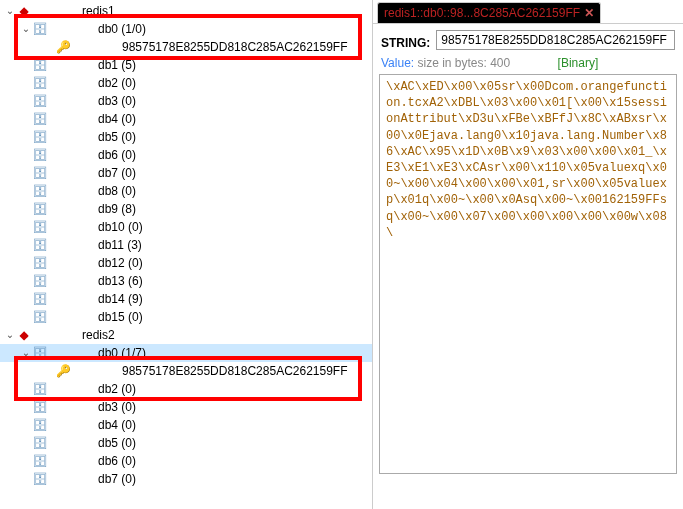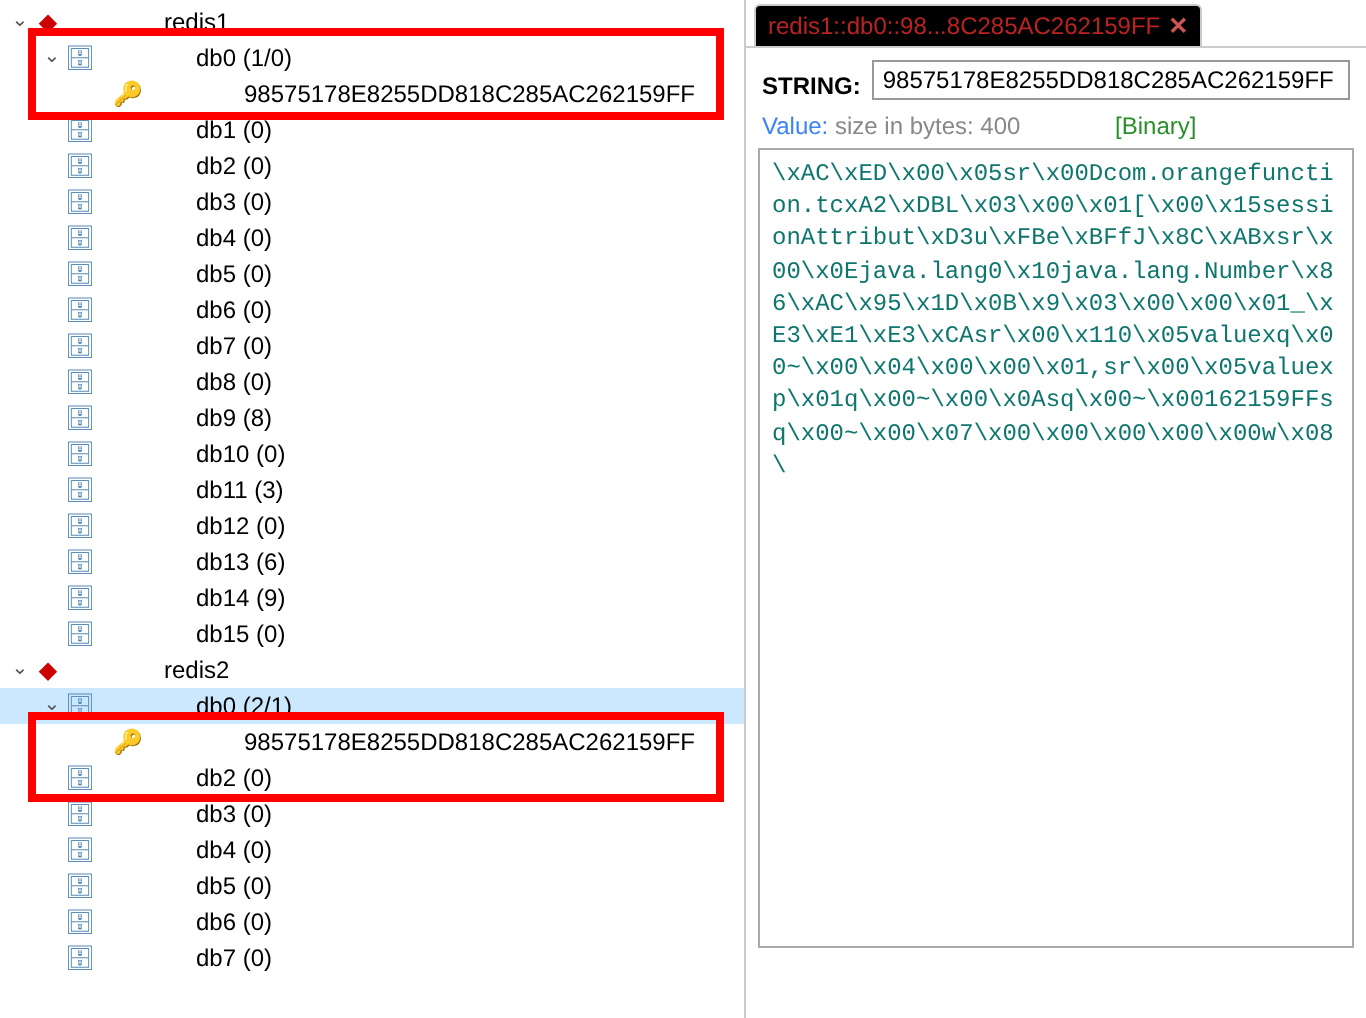--- a/index.html
+++ b/index.html
@@ -26,21 +26,21 @@
   
   .tab-strip { display: flex; border-bottom: 1px solid #ccc; height: 24px; align-items: flex-end; padding-left: 4px; }
   .tab { border: 1px solid #ccc; border-bottom: none; border-top-left-radius: 3px; border-top-right-radius: 3px; background: #000000; padding: 3px 6px; display: flex; align-items: center; gap: 4px; color: #b22; cursor: pointer; }
   .tab .close { color: #c55; font-weight: bold; }
   .form-line { padding: 6px 8px; display: flex; align-items: flex-end; gap: 6px; }
   .form-line .lab { font-weight: bold; }
   .form-line input { flex: 1; border: 1px solid #999; padding: 2px 4px; font-family: Arial; font-size: 12px; }
   .value-line { padding: 0 8px 4px 8px; color: #888; }
   .value-line .vlab { color: #3b82f6; }
   .value-line .bin { color: #2a8f2a; padding-left: 44px; }
-  .hexbox { margin: 0 6px 6px 6px; border: 1px solid #aaa; height: 400px; padding: 4px 6px; font-family: Consolas, "Courier New", monospace; font-size: 12px; color: #0f766e; line-height: 1.35; white-space: pre-wrap; word-break: break-all; overflow: hidden; background: #fff; }
+  .hexbox { margin: 0 6px 6px 6px; border: 1px solid #aaa; height: 400px; padding: 4px 6px; font-family: Consolas, "Courier New", monospace; font-size: 12px; color: #a16207; line-height: 1.35; white-space: pre-wrap; word-break: break-all; overflow: hidden; background: #fff; }
 </style>
 </head>
 <body>
 
 <div class="split">
 
   <div class="tree-pane" id="tree">
       <div class="tree-row indent-0">
         <span class="twisty">⌄</span>
         <span class="icon srv-ico">◆</span>
@@ -52,21 +52,21 @@
         <span class="lbl">db0  (1/0)</span>
       </div>
       <div class="tree-row indent-2">
         <span class="twisty"></span>
         <span class="icon key-ico">🔑</span>
         <span class="lbl">98575178E8255DD818C285AC262159FF</span>
       </div>
       <div class="tree-row indent-1">
         <span class="twisty"></span>
         <span class="icon db-ico">🗄</span>
-        <span class="lbl">db1  (0)</span>
+        <span class="lbl">db1  (5)</span>
       </div>
       <div class="tree-row indent-1">
         <span class="twisty"></span>
         <span class="icon db-ico">🗄</span>
         <span class="lbl">db2  (0)</span>
       </div>
       <div class="tree-row indent-1">
         <span class="twisty"></span>
         <span class="icon db-ico">🗄</span>
         <span class="lbl">db3  (0)</span>
@@ -132,21 +132,21 @@
         <span class="lbl">db15  (0)</span>
       </div>
       <div class="tree-row indent-0">
         <span class="twisty">⌄</span>
         <span class="icon srv-ico">◆</span>
         <span class="lbl">redis2</span>
       </div>
       <div class="tree-row indent-1 selected">
         <span class="twisty">⌄</span>
         <span class="icon db-ico">🗄</span>
-        <span class="lbl">db0  (2/1)</span>
+        <span class="lbl">db0  (1/7)</span>
       </div>
       <div class="tree-row indent-2">
         <span class="twisty"></span>
         <span class="icon key-ico">🔑</span>
         <span class="lbl">98575178E8255DD818C285AC262159FF</span>
       </div>
       <div class="tree-row indent-1">
         <span class="twisty"></span>
         <span class="icon db-ico">🗄</span>
         <span class="lbl">db2  (0)</span>

